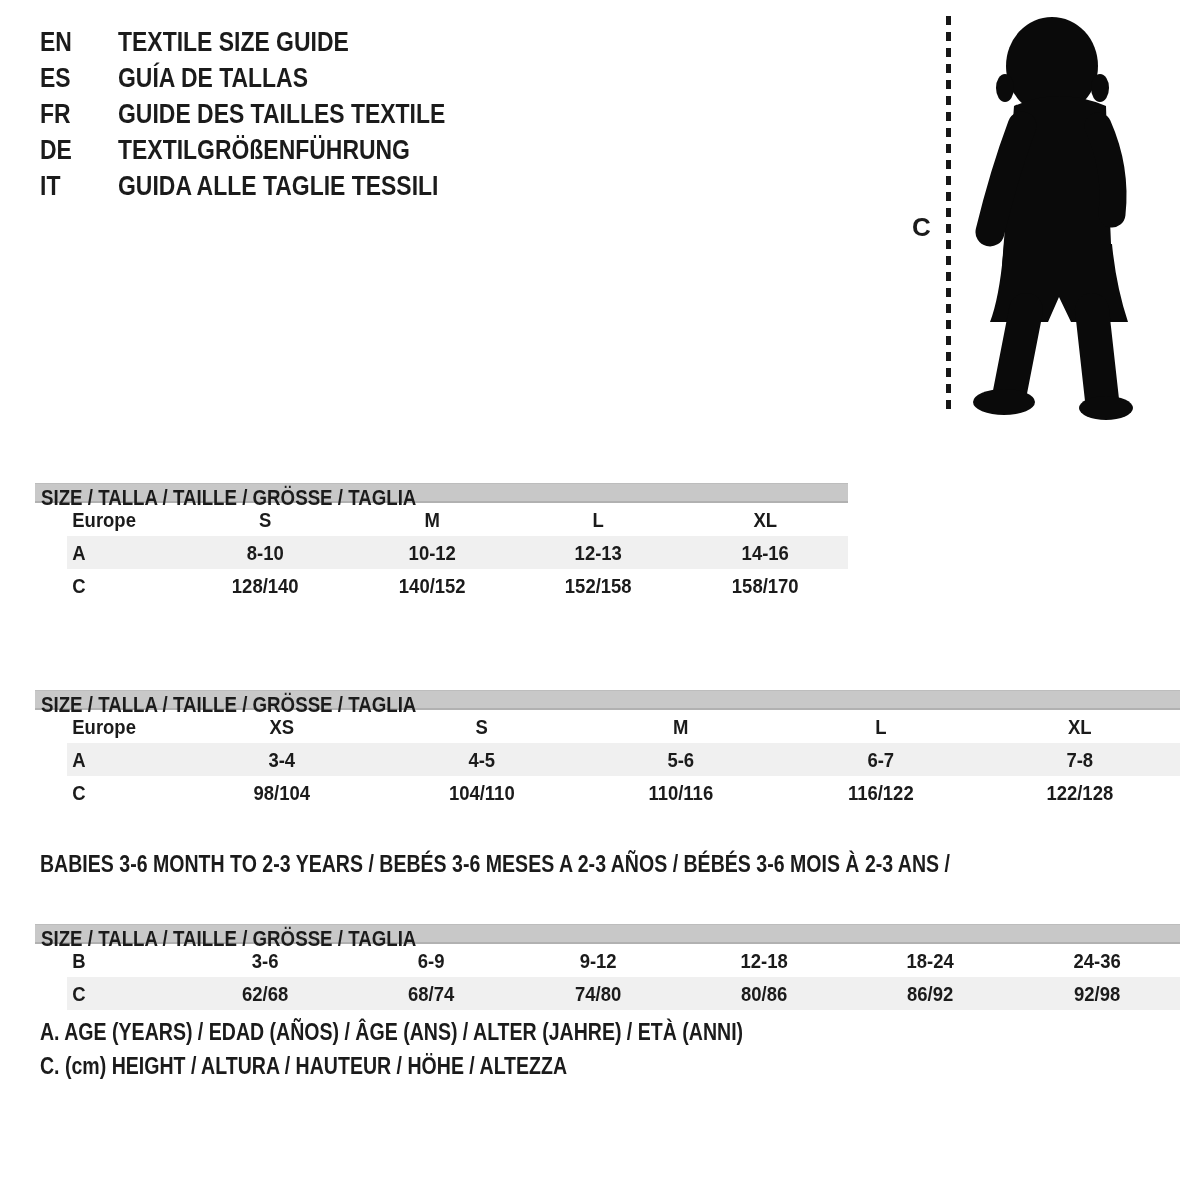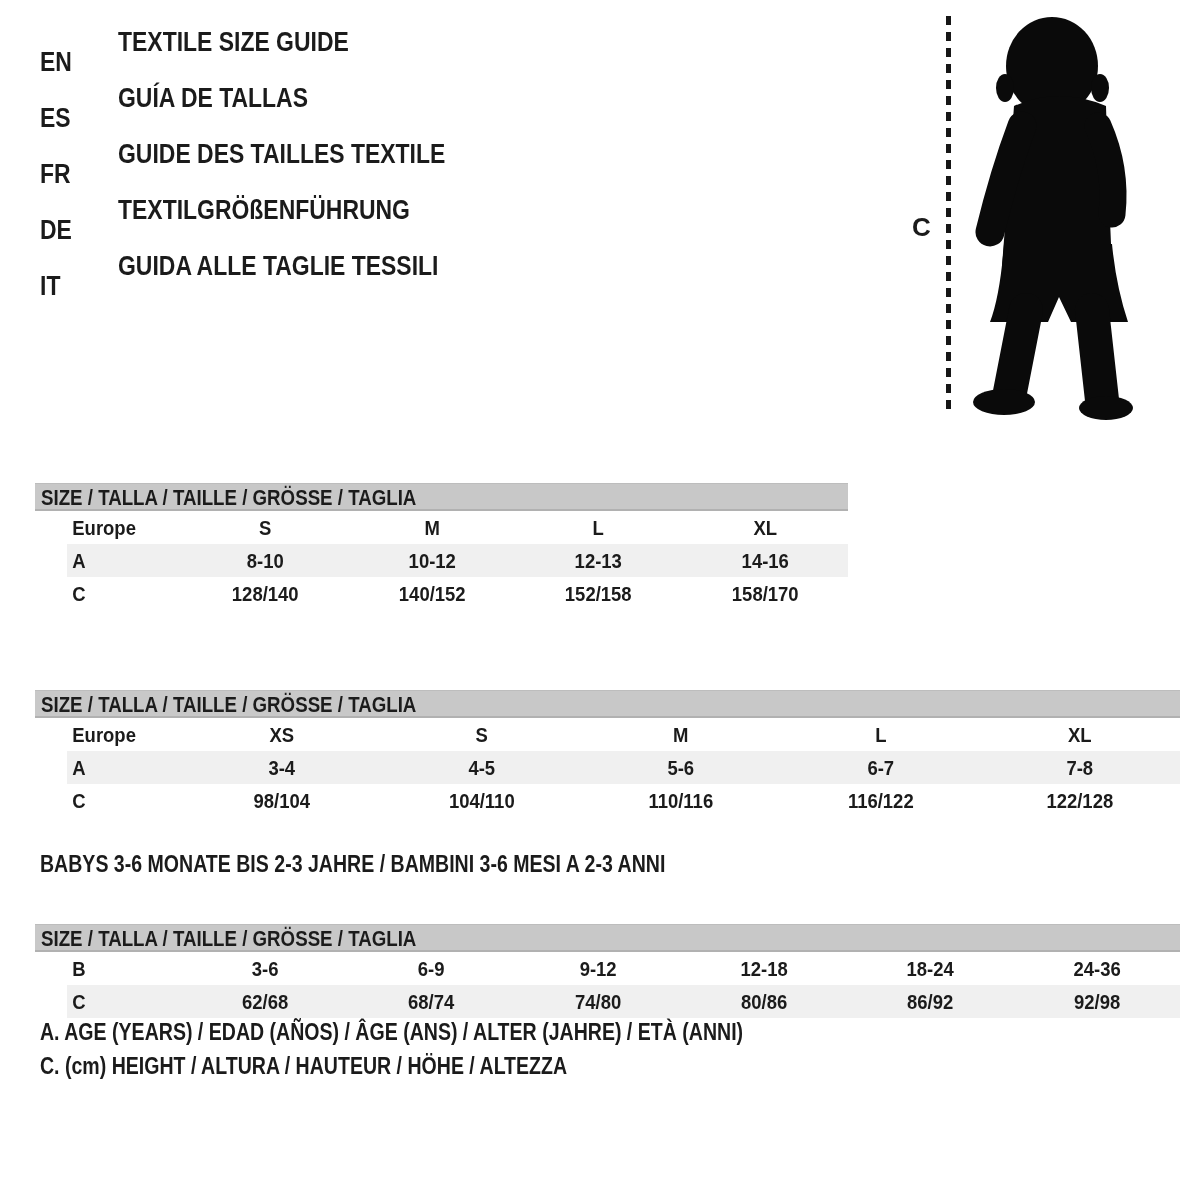--- a/index.html
+++ b/index.html
@@ -14,39 +14,39 @@
     font-weight: 700;
     overflow: hidden;
   }
   
   .cond   { display: inline-block; transform: scaleX(.85); transform-origin: 0 50%; white-space: nowrap; }
   .cellsq { transform: scaleX(.88); }
 
   
   .lang-block { position: absolute; left: 40px; top: 24px; }
   .lang-row   { display: flex; font-size: 27px; line-height: 36px; }
-  .lang-code  { width: 78px; margin-top: 20px; }
+  .lang-code  { width: 78px; }
 
   
   .c-line {
     position: absolute; left: 946px; top: 16px; width: 5px; height: 400px;
     background: repeating-linear-gradient(to bottom, #161616 0, #161616 9px, transparent 9px, transparent 16px);
   }
   .c-label { position: absolute; left: 912px; top: 212px; font-size: 26px; }
   .baby    { position: absolute; left: 964px; top: 14px; }
 
   
   .sec-title { position: absolute; font-size: 23px; line-height: 28px; white-space: nowrap; }
   .title-sub { font-size: 14px; position: relative; top: 5px; }
   .babies-title { position: absolute; left: 40px; top: 846px; font-size: 23px; line-height: 37px; }
 
   
   .tbl { position: absolute; display: flex; flex-direction: column; }
   .tbl-head {
-    height: 28px; line-height: 28px; font-size: 22px;
+    height: 20px; line-height: 28px; font-size: 22px;
     background: #c8c8c8;
     border-top: 1px solid #bdbdbd;
     border-bottom: 2px solid #b1b1b1;
     padding-left: 6px;
     white-space: nowrap; overflow: visible;
   }
   .row { display: flex; height: 33px; line-height: 33px; font-size: 21px; margin-left: 32px; }
   .row.shaded { background: #f0f0f0; }
   .cell-label { width: 115px; padding-left: 6px; text-align: left; transform: scaleX(.88); transform-origin: 0 50%; }
   .cell { flex: 1; text-align: center; }
@@ -156,21 +156,21 @@
       <span class="cell-label">C</span>
       <span class="cell cellsq">98/104</span>
       <span class="cell cellsq">104/110</span>
       <span class="cell cellsq">110/116</span>
       <span class="cell cellsq">116/122</span>
       <span class="cell cellsq">122/128</span>
     </div>
   </div>
 
   <div class="babies-title">
-    <div><span class="cond">BABYS 3-6 MONATE BIS 2-3 JAHRE / BAMBINI 3-6 MESI A 2-3 ANNI</span></div>
+    <div><span class="cond">BABIES 3-6 MONTH TO 2-3 YEARS / BEBÉS 3-6 MESES A 2-3 AÑOS / BÉBÉS 3-6 MOIS À 2-3 ANS /</span></div>
   </div>
   <div class="tbl" style="left:35px;top:924px;width:1145px">
     <div class="tbl-head">
       <span class="cond">SIZE / TALLA / TAILLE / GRÖSSE / TAGLIA</span>
     </div>
     <div class="row">
       <span class="cell-label">B</span>
       <span class="cell cellsq">3-6</span>
       <span class="cell cellsq">6-9</span>
       <span class="cell cellsq">9-12</span>

